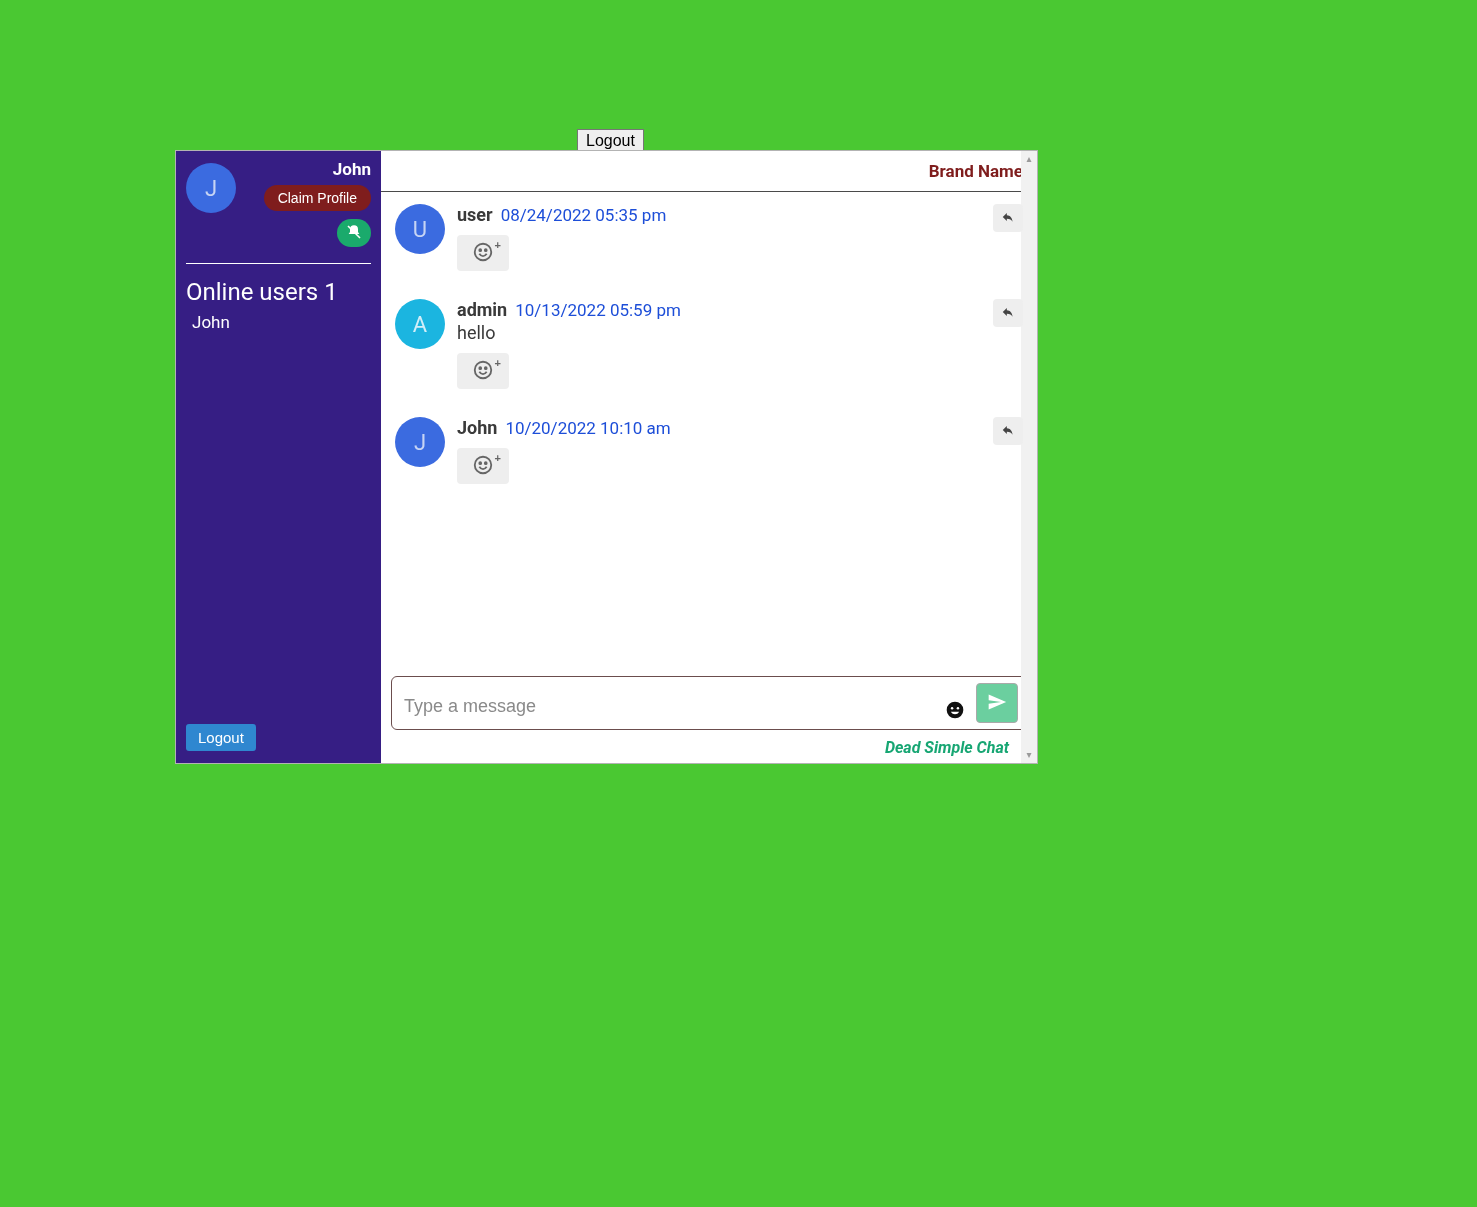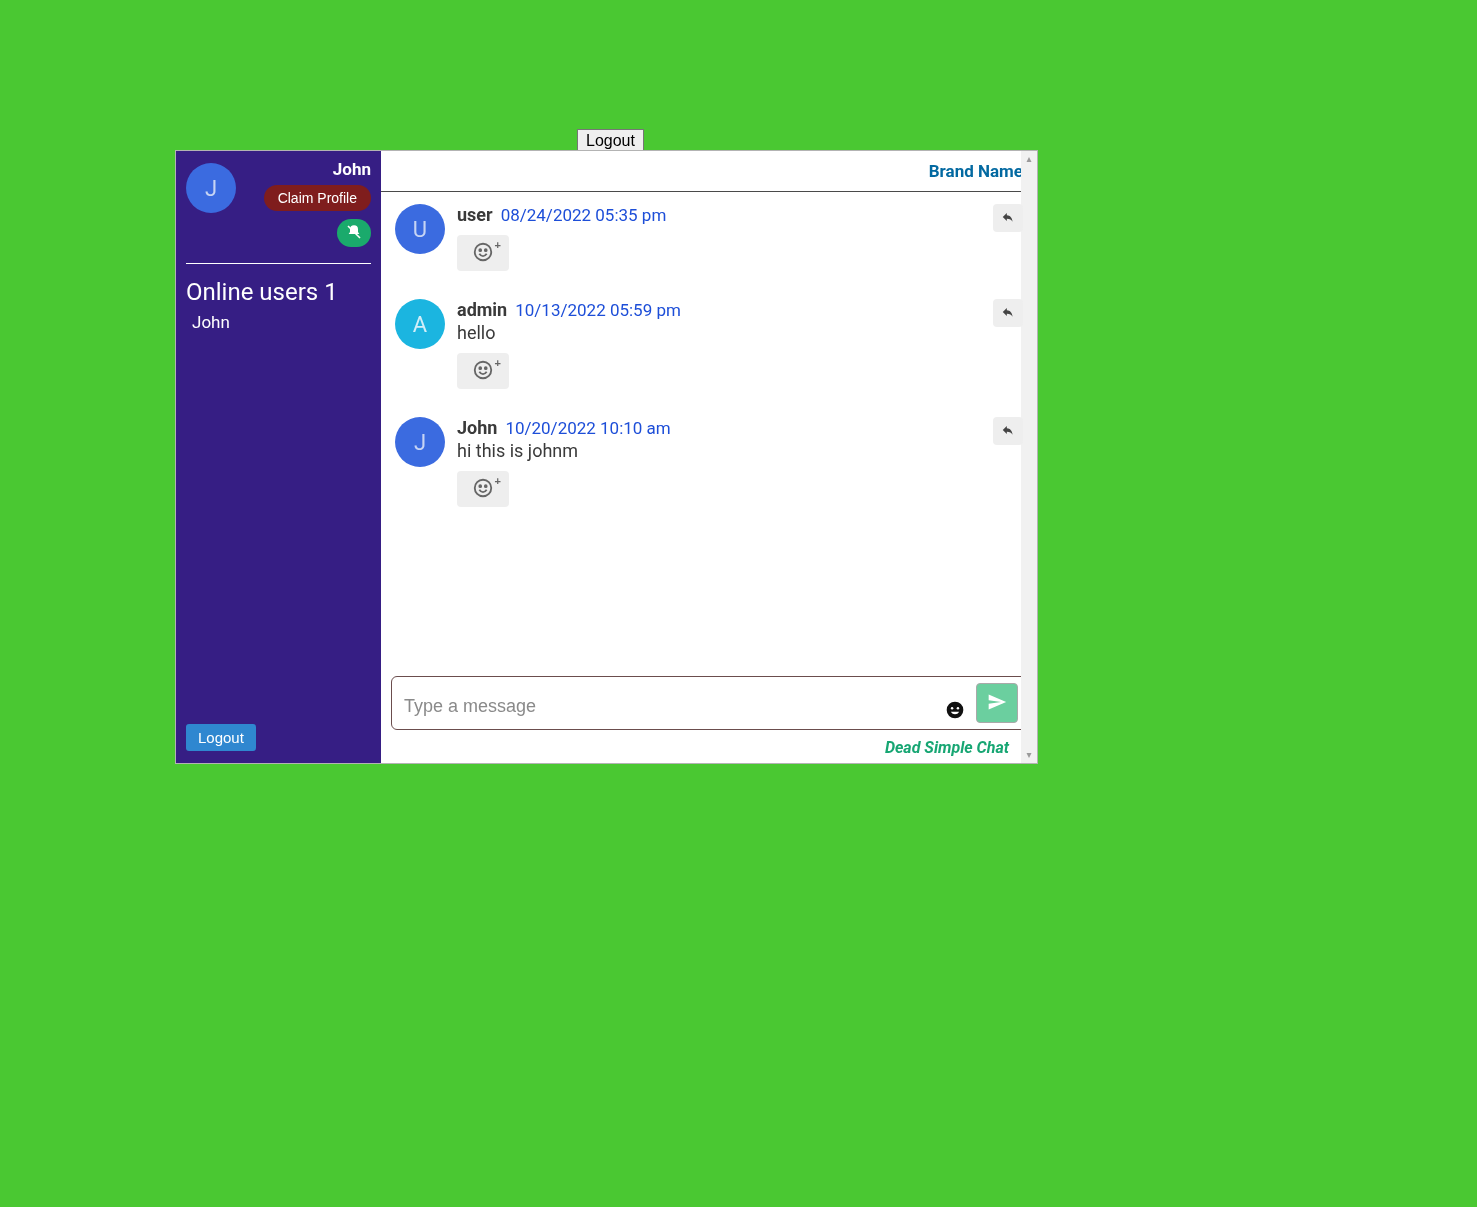--- a/index.html
+++ b/index.html
@@ -129,21 +129,21 @@
     display: flex;
     flex-direction: column;
     position: relative;
   }
   .main-header {
     padding: 10px 14px;
     text-align: right;
     border-bottom: 1px solid #4a4a4a;
     font-weight: 700;
     font-size: 17px;
-    color: #0369a1;
+    color: #7f1d1d;
   }
   .messages {
     flex: 1;
     overflow-y: auto;
     padding: 12px 14px 8px 14px;
   }
   .msg {
     display: flex;
     gap: 12px;
     margin-bottom: 28px;
@@ -358,21 +358,20 @@
               </svg></span>
           </button>
         </div>
         <div class="msg">
           <div class="msg-avatar blue">J</div>
           <div class="msg-body">
             <div class="msg-head">
               <span class="msg-author">John</span>
               <span class="msg-ts">10/20/2022 10:10 am</span>
             </div>
-            <div class="msg-text">hi this is johnm</div>
             <button class="react-btn">
               <span><svg viewBox="0 0 24 24">
                   <circle cx="12" cy="12" r="9"></circle>
                   <circle cx="9" cy="10" r="1" fill="#666"></circle>
                   <circle cx="15" cy="10" r="1" fill="#666"></circle>
                   <path d="M8 14c1 1.5 2.5 2.5 4 2.5s3-1 4-2.5"></path>
                 </svg></span>
               <span class="react-plus">+</span>
             </button>
           </div>

